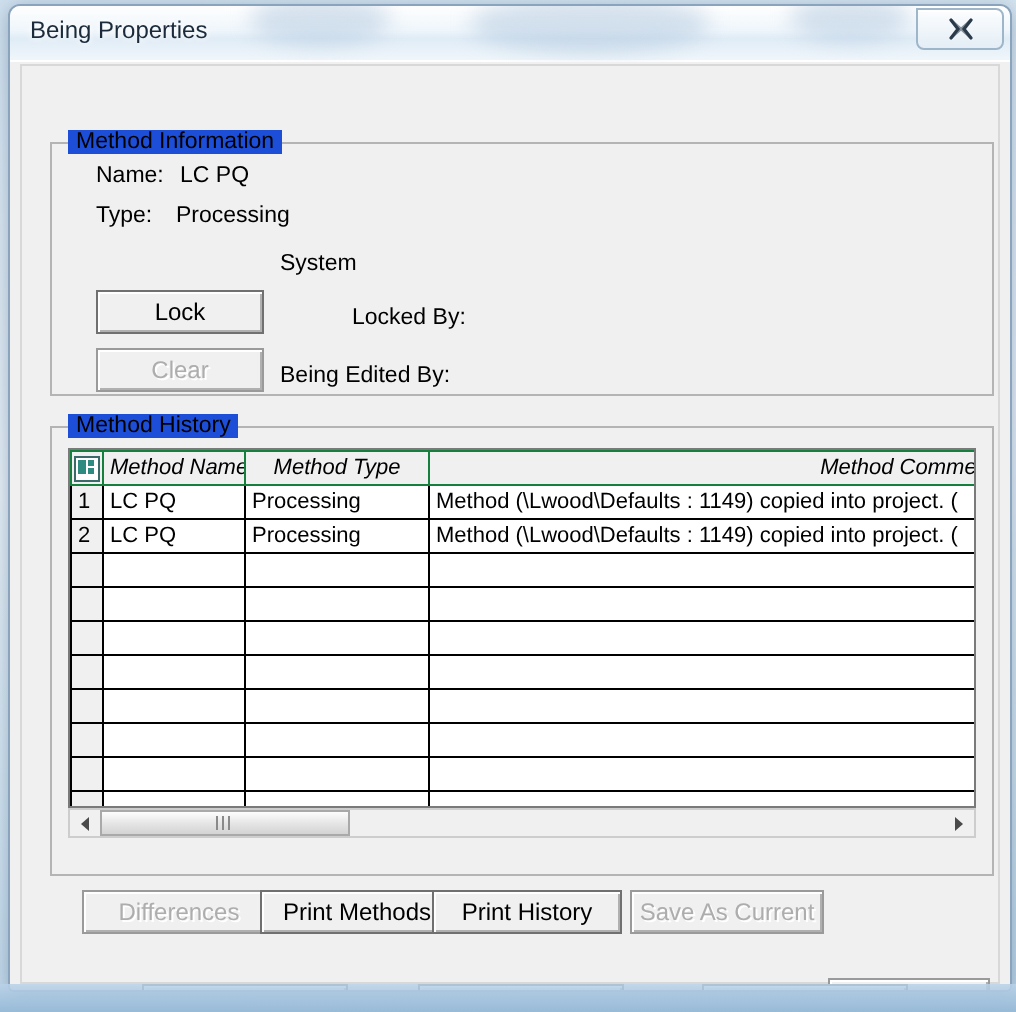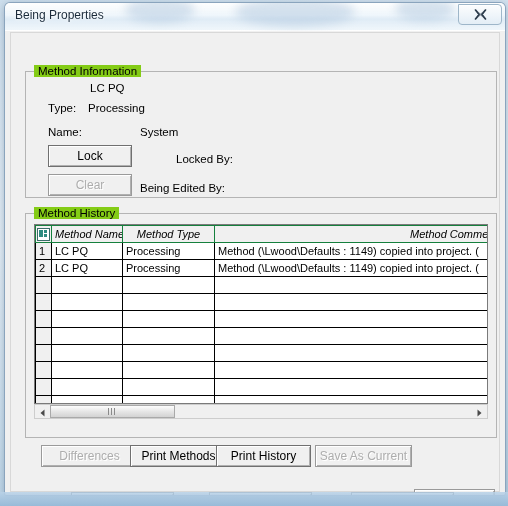--- a/index.html
+++ b/index.html
@@ -101,37 +101,37 @@
   .groupbox {
     position: absolute;
     border: 1px solid #b4b4b4;
     background: transparent;
   }
   .groupbox > .gb-title {
     position: absolute;
     top: -7px;
     left: 8px;
     padding: 0 4px;
-    background: #84cc16;
+    background: #1d4ed8;
     font-size: 11.5px;
     color: #000;
     white-space: nowrap;
   }
 
   #gb-info  { left: 14px; top: 38px;  width: 470px; height: 125px; }
   #gb-hist  { left: 14px; top: 180px; width: 470px; height: 223px; }
 
   
   .lbl {
     position: absolute;
     font-size: 11.5px;
     color: #000;
     white-space: nowrap;
   }
-  #l-name      { left: 22px;  top: 10px; margin-top: 44px; }
+  #l-name      { left: 22px;  top: 10px; }
   #v-name      { left: 64px;  top: 10px; }
   #l-type      { left: 22px;  top: 30px; }
   #v-type      { left: 62px;  top: 30px; }
   #l-modby     { left: 22px;  top: 54px; }
   #v-modby     { left: 114px; top: 54px; }
   #l-lockedby  { left: 114px; top: 81px; padding-left: 36px; }
   #l-editedby  { left: 114px; top: 110px; }
 
   
   .btn {

